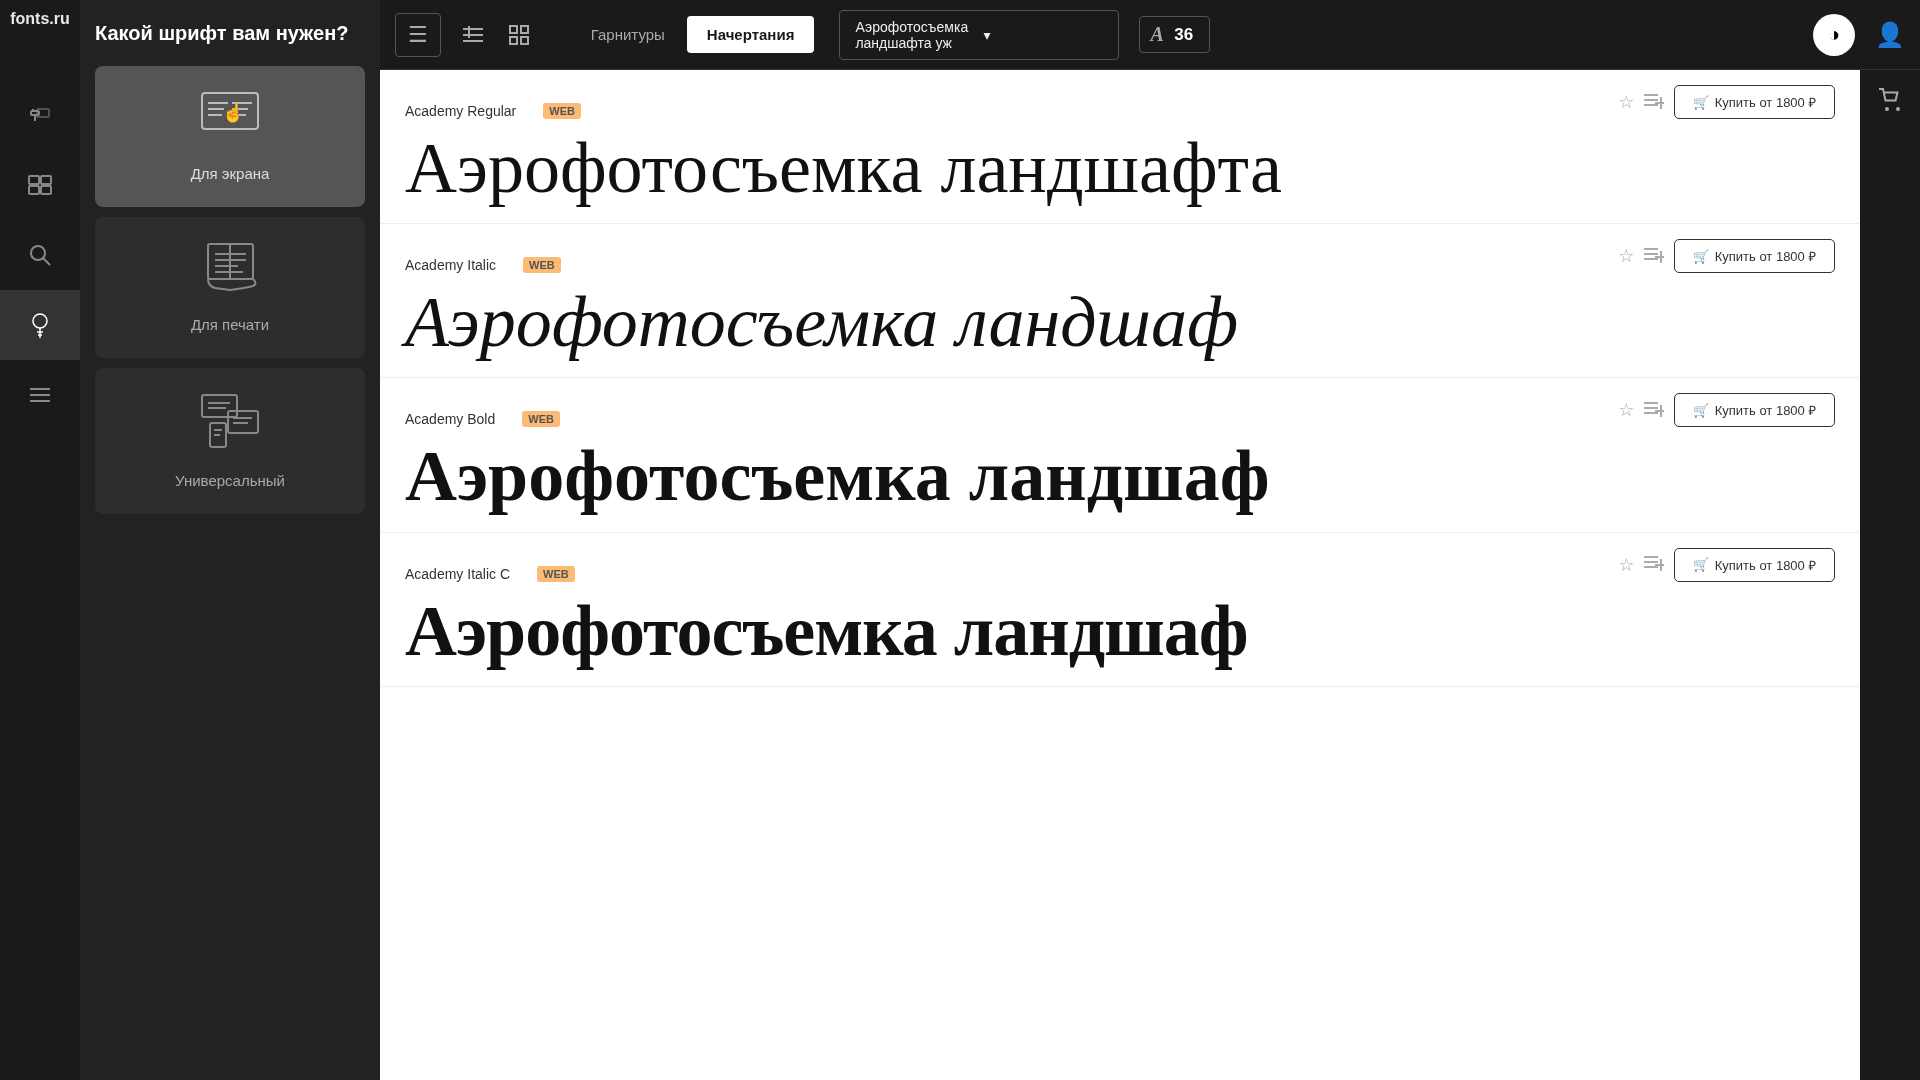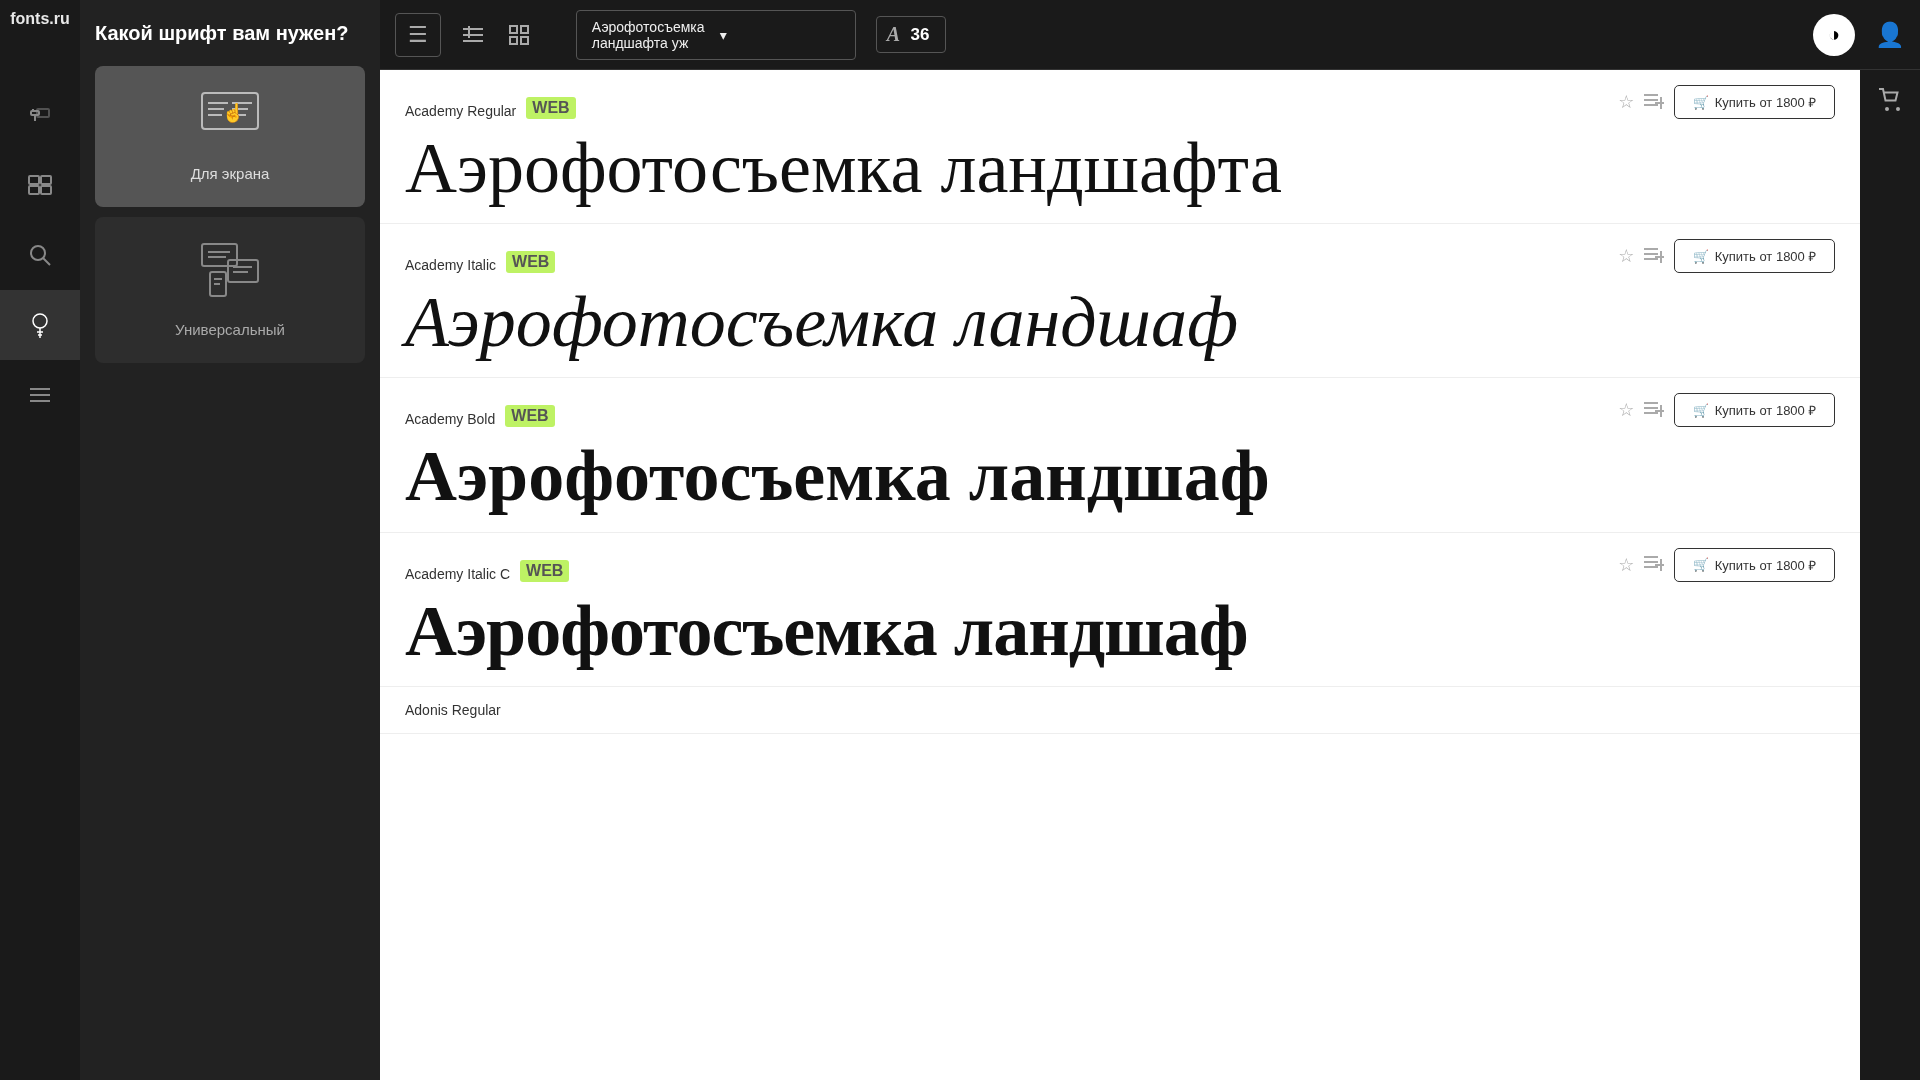--- a/index.html
+++ b/index.html
@@ -215,26 +215,27 @@
       align-items: flex-end;
       gap: 10px;
       margin-bottom: 10px;
     }
     .font-name {
       font-size: 14px;
       color: #333;
       font-weight: normal;
     }
     .font-badge {
-      background: #bef264;
+      background: #fdba74;
       color: #555;
-      font-size: 16px;
+      font-size: 11px;
       padding: 2px 6px;
       border-radius: 3px;
       font-weight: bold;
+      margin-left: 17px;
     }
     .font-actions {
       margin-left: auto;
       display: flex;
       align-items: center;
       gap: 10px;
     }
     .star-btn {
       background: none;
       border: none;
@@ -368,20 +369,35 @@
           <line x1="32" y1="24" x2="46" y2="24"></line>
 
           <g transform="translate(22,28)">
             <text font-size="18" fill="#bbb" stroke="none">☝</text>
           </g>
         </svg>
       </div>
       <span style="color:#ddd;font-size:15px;">Для экрана</span>
     </div>
 
+    <div class="category-card">
+      <div class="category-icon">
+        <svg width="55" height="50" viewBox="0 0 55 50" fill="none" stroke="#888" stroke-width="2">
+          <rect x="5" y="2" width="45" height="35" rx="2"></rect>
+          <line x1="12" y1="12" x2="43" y2="12"></line>
+          <line x1="12" y1="18" x2="43" y2="18"></line>
+          <line x1="12" y1="24" x2="35" y2="24"></line>
+          <line x1="12" y1="30" x2="40" y2="30"></line>
+
+          <line x1="27" y1="2" x2="27" y2="37"></line>
+          <path d="M5 37 Q5 44 12 46 Q27 48 27 48 Q43 46 50 44 Q55 42 50 37"></path>
+        </svg>
+      </div>
+      <span style="color:#aaa;font-size:15px;">Для печати</span>
+    </div>
 
     <div class="category-card">
       <div class="category-icon">
         <svg width="60" height="55" viewBox="0 0 60 55" fill="none" stroke="#888" stroke-width="2">
 
           <rect x="2" y="2" width="35" height="22" rx="2"></rect>
           <line x1="8" y1="10" x2="30" y2="10"></line>
           <line x1="8" y1="15" x2="26" y2="15"></line>
 
           <rect x="28" y="18" width="30" height="22" rx="2"></rect>
@@ -420,20 +436,24 @@
       <button class="toolbar-btn">
         <svg width="20" height="20" viewBox="0 0 20 20" fill="none" stroke="#aaa" stroke-width="2">
           <rect x="1" y="1" width="7" height="7"></rect>
           <rect x="12" y="1" width="7" height="7"></rect>
           <rect x="1" y="12" width="7" height="7"></rect>
           <rect x="12" y="12" width="7" height="7"></rect>
         </svg>
       </button>
     </div>
 
+    <div class="tab-group">
+      <button class="tab-btn">Гарнитуры</button>
+      <button class="tab-btn active">Начертания</button>
+    </div>
 
     <div class="preview-text-selector">
       <span>Аэрофотосъемка ландшафта уж</span>
       <span>▾</span>
     </div>
 
     <div class="font-size-control">
       <span class="font-size-icon" style="color:#aaa;font-style:italic;font-weight:bold;font-family:Georgia,serif;font-size:20px;">A</span>
       <span class="font-size-value" style="cursor:text;">36</span>
     </div>
@@ -542,25 +562,20 @@
             </button>
             <button class="buy-btn">
               <span>🛒</span>
               <span>Купить от 1800 ₽</span>
             </button>
           </div>
         </div>
         <div class="font-preview-rough" style="font-family:'Times New Roman',serif;font-weight:900;letter-spacing:-1px;">Аэрофотосъемка ландшаф</div>
       </div>
 
-      <div class="adonis-entry">
-        <div class="adonis-header">
-          <span class="font-name">Adonis Regular</span>
-        </div>
-      </div>
 
     </div>
 
     <div class="right-sidebar">
       <div class="right-sidebar-icon">
         <svg width="24" height="24" viewBox="0 0 24 24" fill="none" stroke="#aaa" stroke-width="2">
           <path d="M1 1h4l2.5 11.5h10l2-8H6"></path>
           <circle cx="9" cy="21" r="1" fill="#aaa"></circle>
           <circle cx="20" cy="21" r="1" fill="#aaa"></circle>
         </svg>

